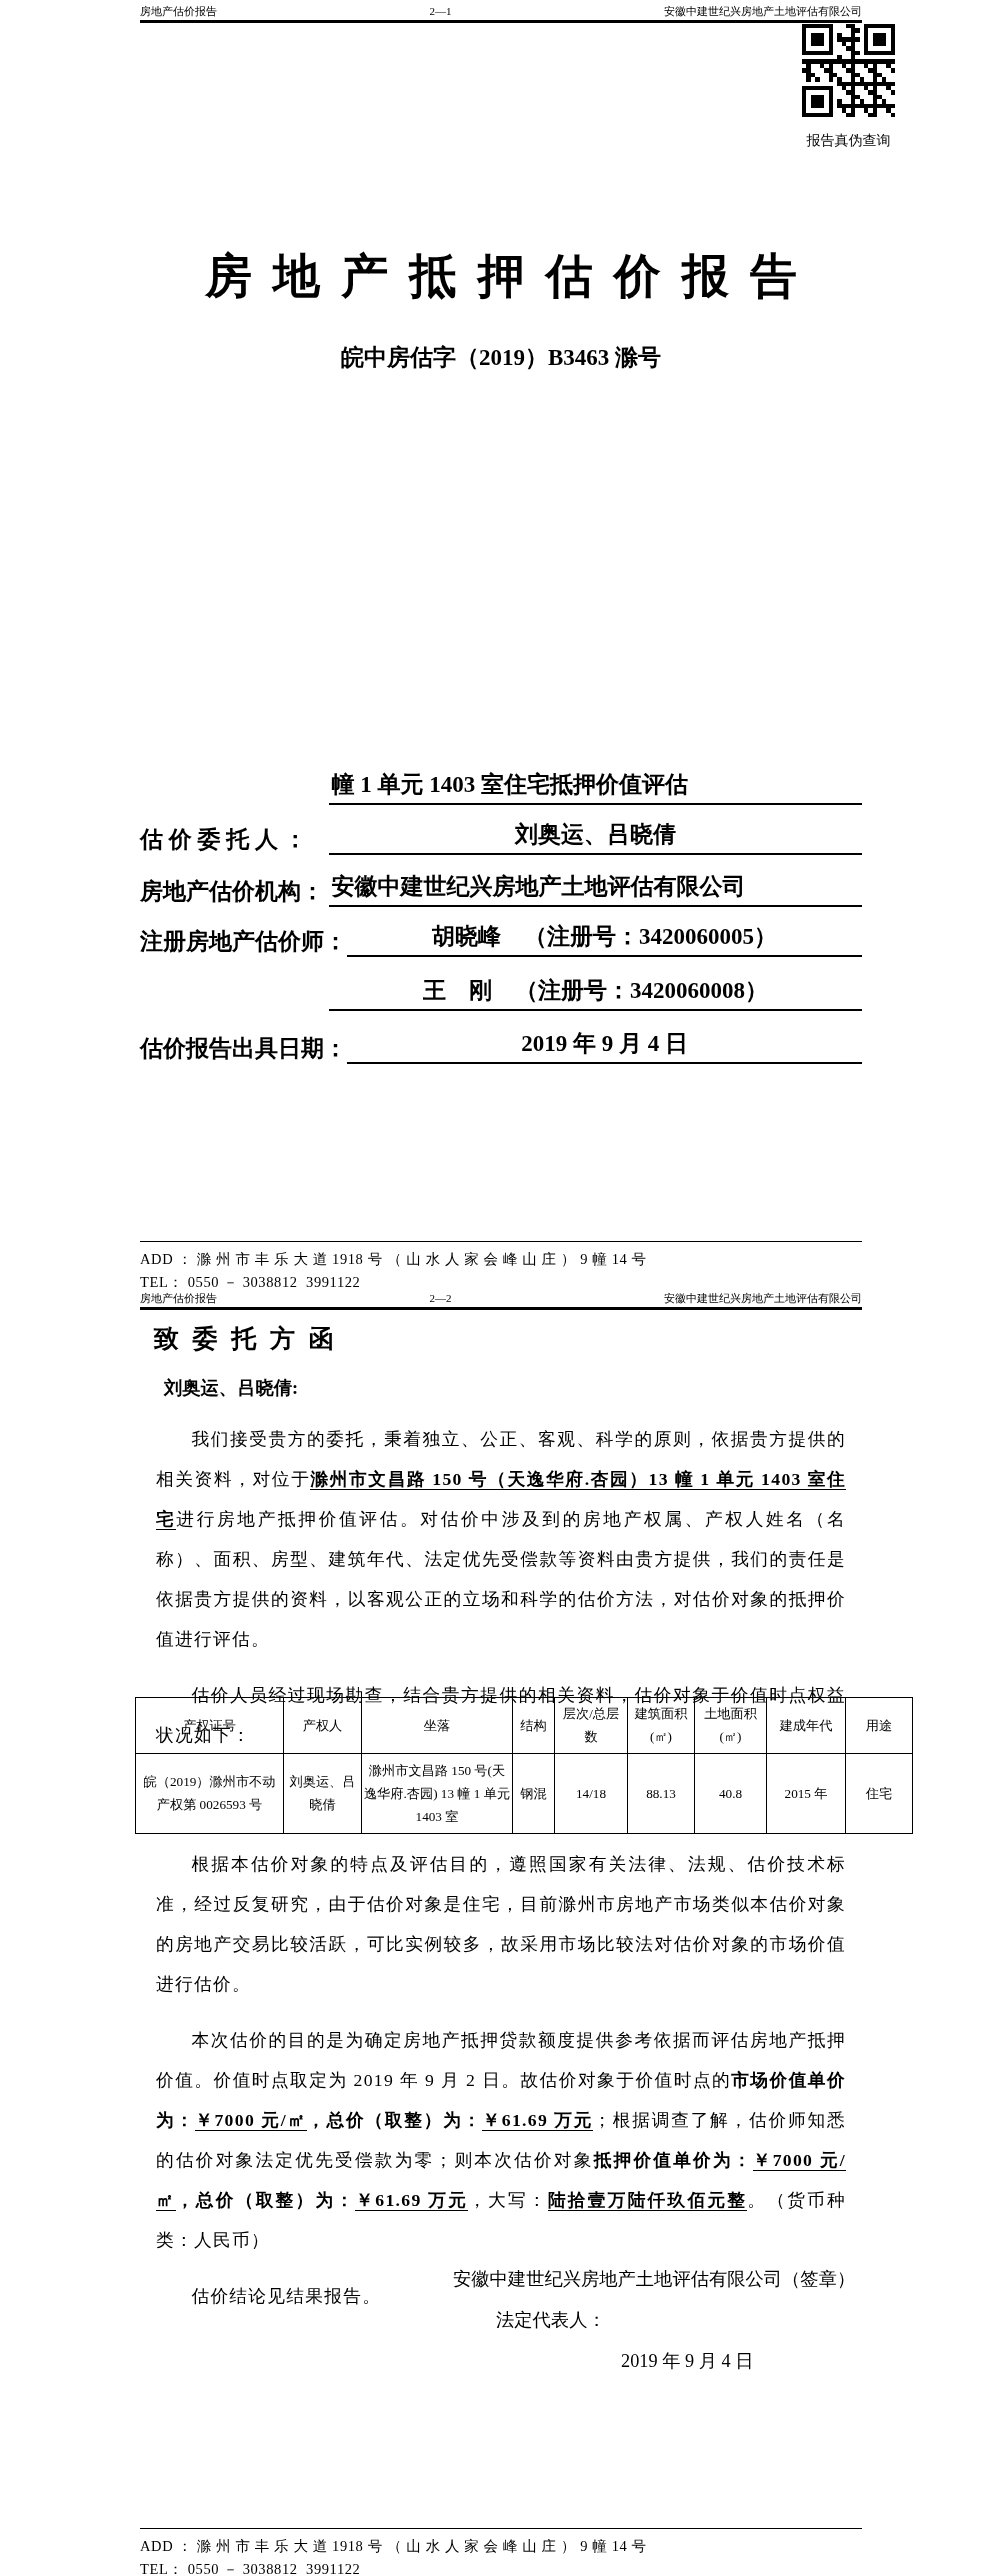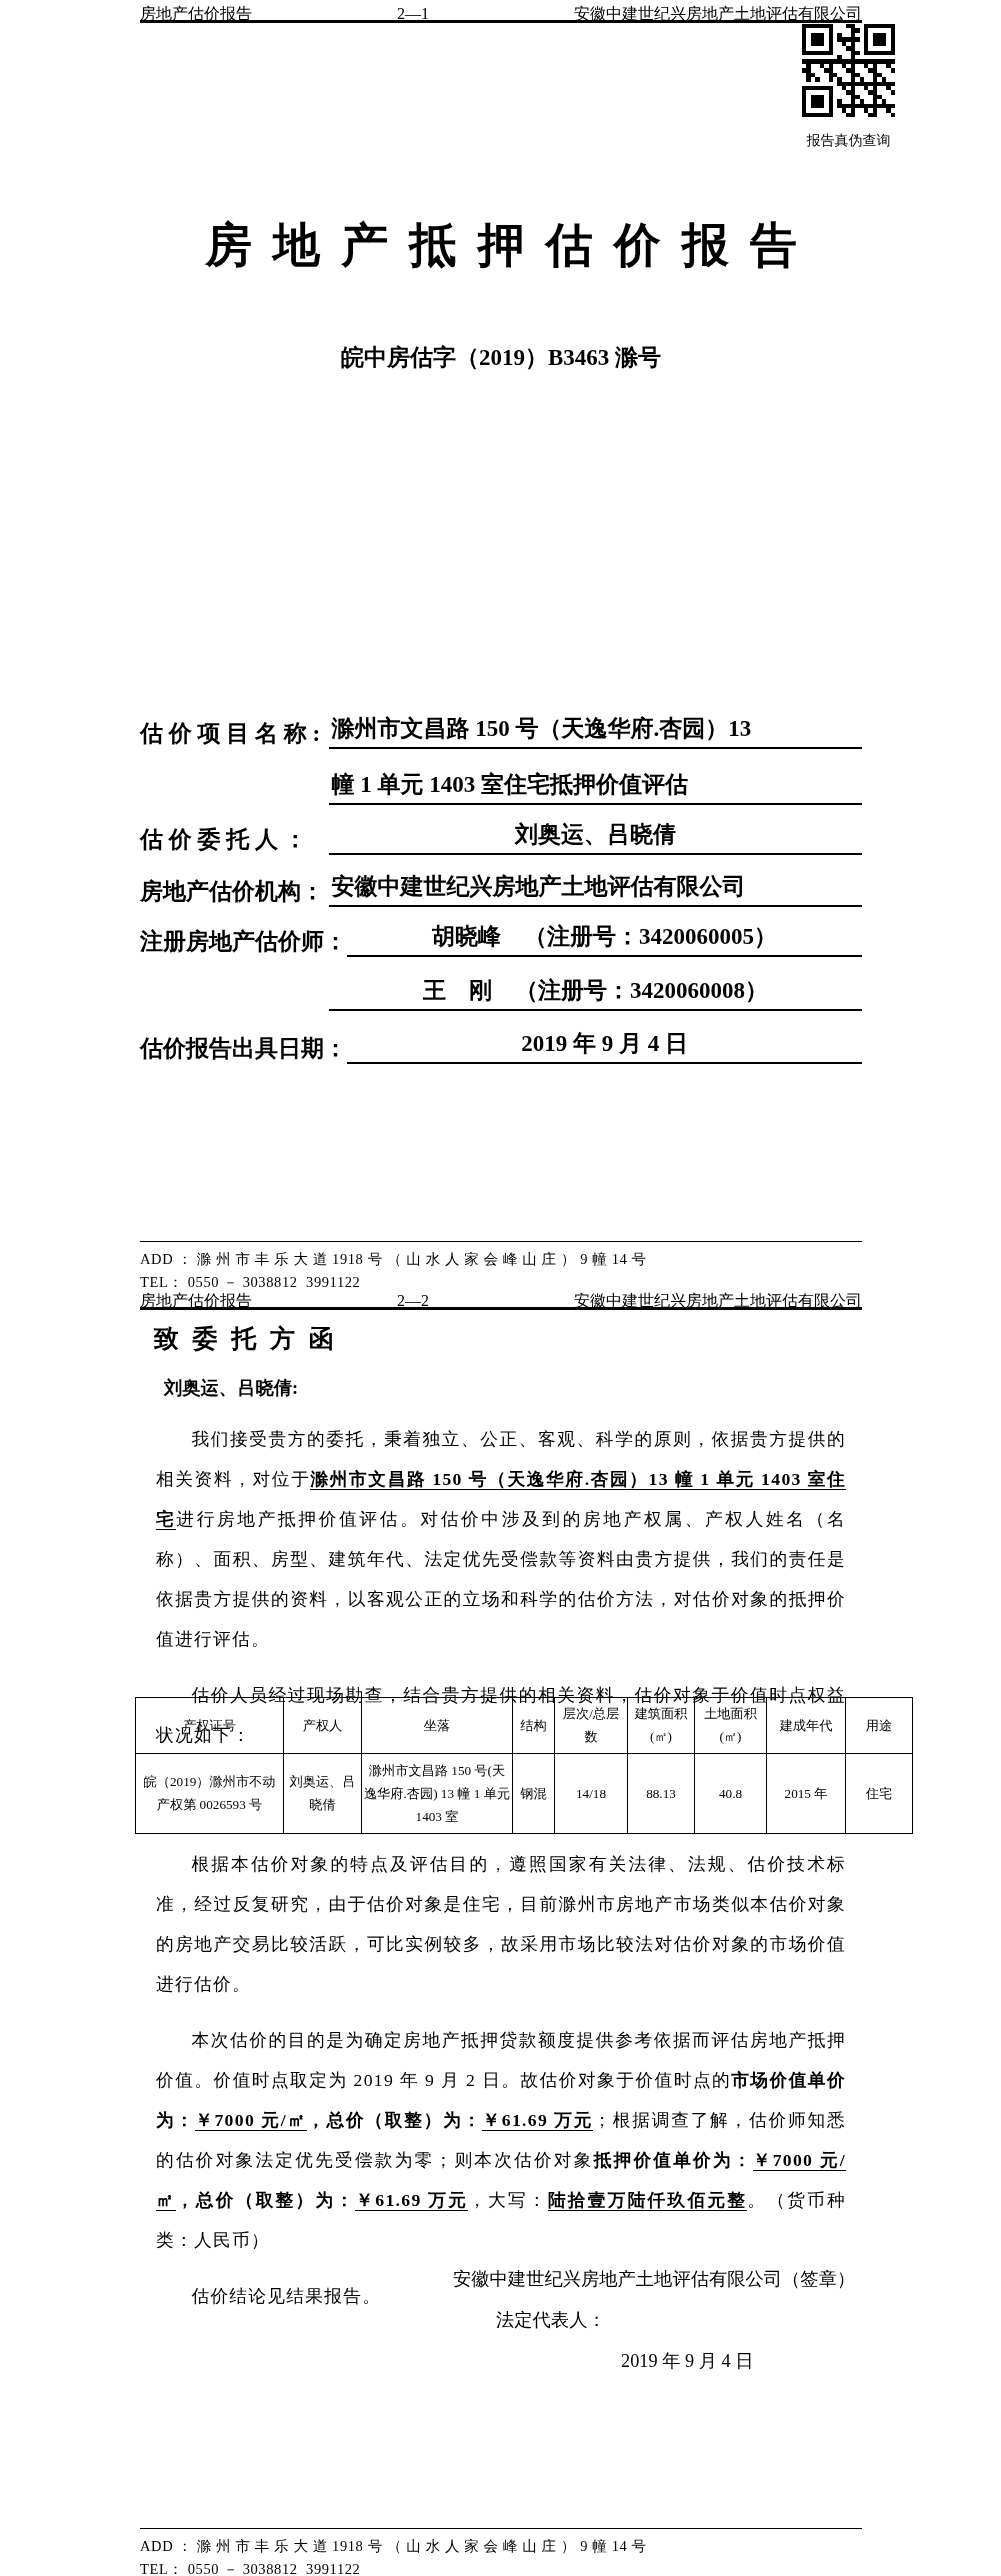--- a/index.html
+++ b/index.html
@@ -1,25 +1,25 @@
 <!DOCTYPE html>
 <html style="font-size:10px"><head>
 <meta charset="utf-8">
 <style>
   html,body{margin:0;padding:0;background:#ffffff;}
   .doc{position:relative;width:1001px;height:2576px;background:#fff;color:#000;
        font-family:"Liberation Serif","DejaVu Serif",serif;overflow:hidden;}
   .pagehead{position:absolute;left:140px;width:722px;display:flex;justify-content:space-between;
-            align-items:baseline;font-size:16px;white-space:nowrap;}
+            align-items:baseline;font-size:11px;white-space:nowrap;}
   .rule{position:absolute;left:140px;width:722px;background:#000;}
   .rule.thick{height:2.5px}
   .rule.thin{height:1.3px}
   .qr{position:absolute;left:802px;top:24px;width:93px;height:93px;}
   .qr-caption{position:absolute;left:793px;top:132px;width:111px;text-align:center;font-size:14px;}
-  .title{position:absolute;left:140px;top:214px;width:722px;margin:0;text-align:center;
+  .title{position:absolute;left:140px;top:245px;width:722px;margin:0;text-align:center;
          font-size:47px;font-weight:bold;letter-spacing:.45em;text-indent:.45em;white-space:nowrap;}
   .subtitle{position:absolute;left:140px;top:342px;width:722px;text-align:center;
             font-size:23px;font-weight:bold;}
   .field{position:absolute;left:140px;width:722px;height:35px;display:flex;align-items:flex-end;
          font-size:23px;font-weight:bold;}
   .flabel{flex:0 0 189px;white-space:pre;}
   .fvalue{flex:1;border-bottom:2.5px solid #000;padding:0 2.5px 3.2px 2.5px;white-space:pre;
           text-align:center;overflow:hidden;}
   .fvalue.left{text-align:left;}
   .addr{position:absolute;left:140px;width:722px;font-size:14.5px;letter-spacing:0.6px;white-space:pre;}
@@ -192,24 +192,20 @@
           <rect x="16" y="20" width="1" height="1"></rect>
           <rect x="20" y="20" width="1" height="1"></rect>
         </g>
       </svg>
   </div>
   <div class="qr-caption">报告真伪查询</div>
 
   <h1 class="title">房地产抵押估价报告</h1>
   <div class="subtitle">皖中房估字（2019）B3463 滁号</div>
 
-  <div class="field" style="top:714px">
-    <span class="flabel">估 价 项 目 名 称 :</span>
-    <span class="fvalue left">滁州市文昌路 150 号（天逸华府.杏园）13</span>
-  </div>
   <div class="field" style="top:770px">
     <span class="flabel"></span>
     <span class="fvalue left">幢 1 单元 1403 室住宅抵押价值评估</span>
   </div>
   <div class="field" style="top:820px">
     <span class="flabel">估 价 委 托 人 ：</span>
     <span class="fvalue">刘奥运、吕晓倩</span>
   </div>
   <div class="field" style="top:872px">
     <span class="flabel">房地产估价机构：</span>

